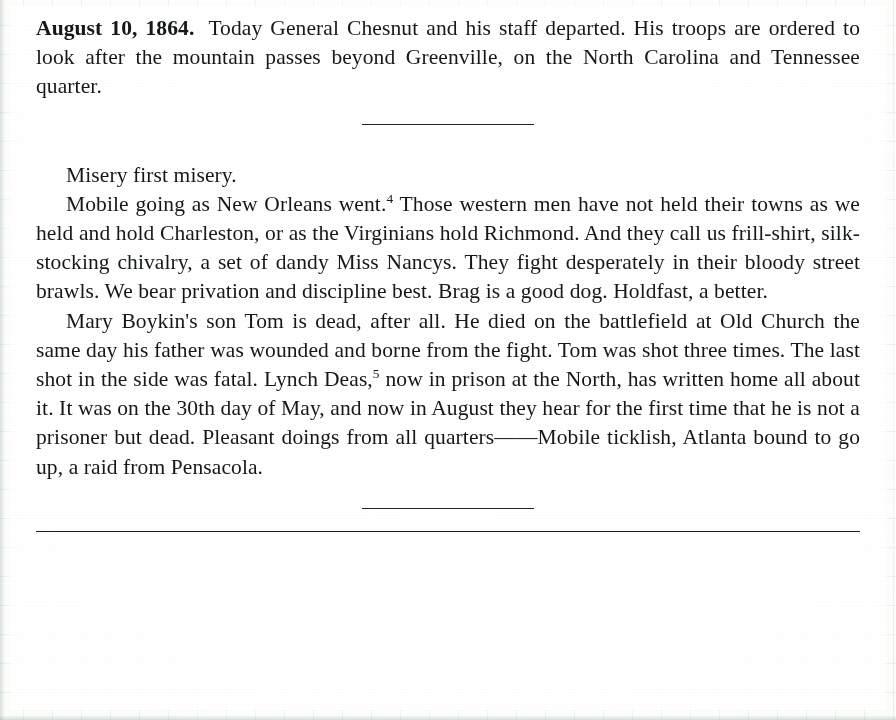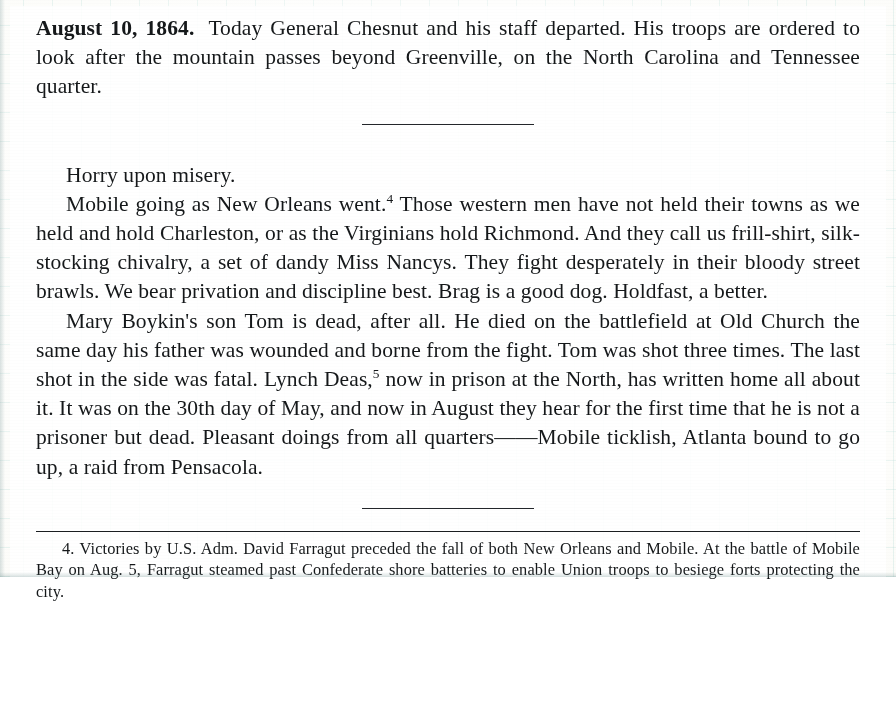--- a/index.html
+++ b/index.html
@@ -11,21 +11,21 @@
     height: 720px;
     overflow: hidden;
     background: #ffffff;
     font-family: "Liberation Serif", serif;
   }
 
   
   #page-scan {
     position: relative;
     width: 896px;
-    height: 577px;
+    height: 720px;
     box-sizing: border-box;
     background-color: #fdfdfb;
     background-image:
       linear-gradient(to right, rgba(150, 205, 200, 0.30) 1px, transparent 1px),
       linear-gradient(to bottom, rgba(150, 205, 200, 0.30) 1px, transparent 1px);
     background-size: 29px 29px;
     background-position: -6px -4px;
   }
 
   
@@ -153,32 +153,31 @@
     <div class="text-col">
 
       <p class="para"><span class="date-head">August 10, 1864.</span><span class="after-date">Today General Chesnut and his staff departed. His troops are ordered to look after the mountain passes beyond Greenville, on the North Carolina and Tennessee quarter.</span></p>
 
       <div id="rule-top" class="rule-wrap">
         <div class="rule"></div>
       </div>
 
       <div id="gap-after-rule-top"></div>
 
-      <p class="para para-indent">Horry upon misery.</p>
+      <p class="para para-indent">Misery first misery.</p>
 
       <p class="para para-indent"><span>Mobile going as New Orleans went.</span><sup>4</sup><span> Those western men have not held their towns as we held and hold Charleston, or as the Virginians hold Richmond. And they call us frill-shirt, silk-stocking chivalry, a set of dandy Miss Nancys. They fight desperately in their bloody street brawls. We bear privation and discipline best. Brag is a good dog. Holdfast, a better.</span></p>
 
       <p class="para para-indent"><span>Mary Boykin's son Tom is dead, after all. He died on the battlefield at Old Church the same day his father was wounded and borne from the fight. Tom was shot three times. The last shot in the side was fatal. Lynch Deas,</span><sup>5</sup><span> now in prison at the North, has written home all about it. It was on the 30th day of May, and now in August they hear for the first time that he is not a prisoner but dead. Pleasant doings from all quarters——Mobile ticklish, Atlanta bound to go up, a raid from Pensacola.</span></p>
 
       <div id="rule-bottom" class="rule-wrap">
         <div class="rule"></div>
       </div>
 
       <div id="footnotes">
-        <p class="footnote" id="footnote-1">4. Victories by U.S. Adm. David Farragut preceded the fall of both New Orleans and Mobile. At the battle of Mobile Bay on Aug. 5, Farragut steamed past Confederate shore batteries to enable Union troops to besiege forts protecting the city.</p>
       </div>
 
     </div>
   </div>
 
   <div id="scan-noise"></div>
   <div id="scan-edge-left"></div>
   <div id="scan-edge-bottom"></div>
 </div>
 

